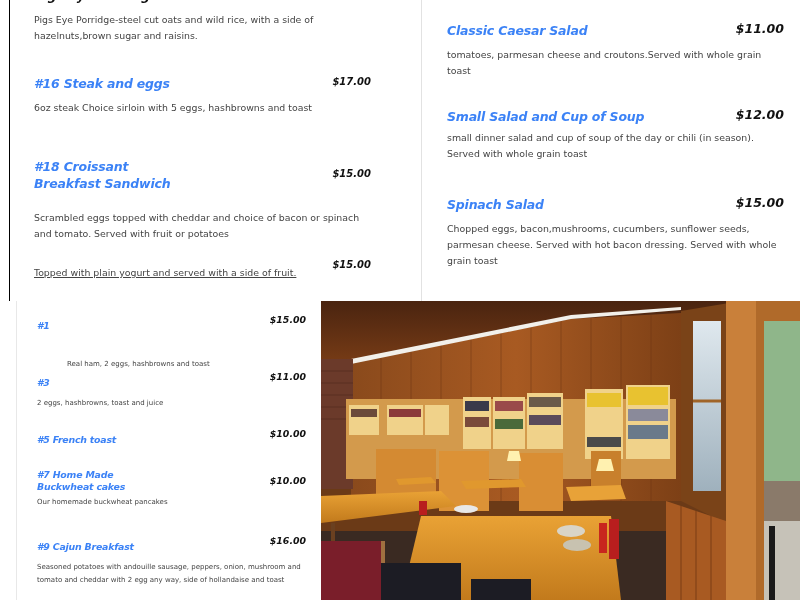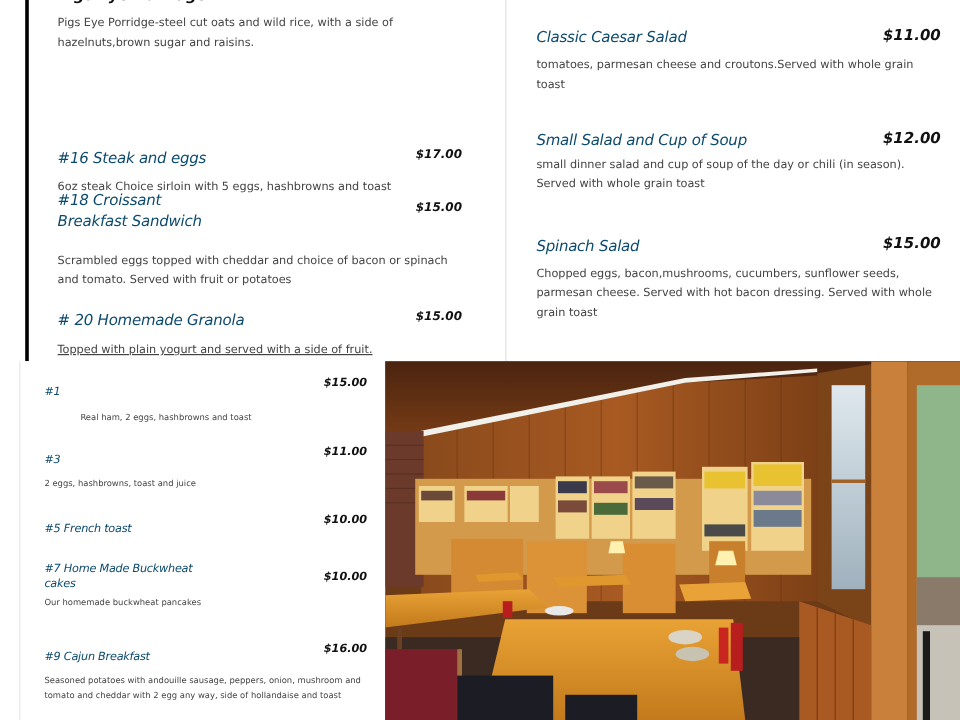--- a/index.html
+++ b/index.html
@@ -1,26 +1,26 @@
 <!DOCTYPE html>
 <html><head>
   <meta charset="utf-8">
   <style>
     * { box-sizing: border-box; margin: 0; padding: 0; }
     html, body { width: 800px; height: 600px; overflow: hidden; background: #ffffff; }
     body { position: relative; font-family: "DejaVu Sans", sans-serif; color: #111; }
 
     .panel { position: absolute; background: #fff; }
-    .panel-top-left { left: 21px; top: 0; width: 400px; height: 301px; border-left: 3px solid #000000; }
+    .panel-top-left { left: 9px; top: 0; width: 400px; height: 301px; border-left: 1px solid #000000; }
     .panel-top-right { left: 421px; top: 0; width: 379px; height: 301px; border-left: 1px solid #e2e2e2; }
     .panel-bottom-left { left: 16px; top: 301px; width: 305px; height: 299px; border-left: 1px solid #e8e8e8; }
 
     .item { position: absolute; }
     .item-head { position: relative; width: 100%; }
-    .item-title { font-style: italic; font-weight: normal; color: #0c4a6e; letter-spacing: -0.2px; }
+    .item-title { font-style: italic; font-weight: bold; color: #3b82f6; letter-spacing: -0.2px; }
     .item-price { position: absolute; right: 0; font-style: italic; font-weight: bold; color: #111; }
     .item-desc { color: #444; }
 
     
     .tl .item { left: 24px; width: 337px; }
     .tl .item-title { font-size: 12.5px; line-height: 17px; }
     .tl .item-price { font-size: 10px; line-height: 17px; }
     .tl .item-desc { font-size: 9.4px; line-height: 16px; }
 
     
@@ -44,39 +44,38 @@
 </head>
 <body>
 
 <div class="panel panel-top-left tl">
   <div class="clipped-title">Pigs Eye Porridge</div>
 
   <div class="item" style="top:12px;">
     <div class="item-desc" style="width:330px;">Pigs Eye Porridge-steel cut oats and wild rice, with a side of hazelnuts,brown sugar and raisins.</div>
   </div>
 
-  <div class="item" style="top:73px;margin-top:48px;">
+  <div class="item" style="top:73px;">
     <div class="item-head">
       <span class="item-title">#16 Steak and eggs</span>
       <span class="item-price">$17.00</span>
     </div>
     <div class="item-desc" style="margin-top:8px;">6oz steak Choice sirloin with 5 eggs, hashbrowns and toast</div>
   </div>
 
   <div class="item" style="top:158px;">
     <div class="item-head" style="height:32px;">
       <span class="item-title" style="display:block;width:140px;">#18 Croissant Breakfast Sandwich</span>
       <span class="item-price" style="top:7px;">$15.00</span>
     </div>
     <div class="item-desc" style="margin-top:20px;width:330px;">Scrambled eggs topped with cheddar and choice of bacon or spinach and tomato. Served with fruit or potatoes</div>
   </div>
 
   <div class="item" style="top:256px;">
     <div class="item-head">
-      <span class="item-title"># 20 Homemade Granola</span>
       <span class="item-price">$15.00</span>
     </div>
     <div class="item-desc" style="margin-top:9px;text-decoration:underline;">Topped with plain yogurt and served with a side of fruit.</div>
   </div>
 </div>
 
 <div class="panel panel-top-right tr">
   <div class="item" style="top:20px;">
     <div class="item-head">
       <span class="item-title">Classic Caesar Salad</span>
@@ -101,21 +100,21 @@
     <div class="item-desc" style="margin-top:8px;width:337px;">Chopped eggs, bacon,mushrooms, cucumbers, sunflower seeds, parmesan cheese. Served with hot bacon dressing. Served with whole grain toast</div>
   </div>
 </div>
 
 <div class="panel panel-bottom-left bl">
   <div class="item" style="top:13px;">
     <div class="item-head">
       <span class="item-title">#1</span>
       <span class="item-price">$15.00</span>
     </div>
-    <div class="item-desc" style="margin-top:9px;padding-left:30px;">Real ham, 2 eggs, hashbrowns and toast</div>
+    <div class="item-desc" style="margin-top:25px;padding-left:30px;">Real ham, 2 eggs, hashbrowns and toast</div>
   </div>
 
   <div class="item" style="top:70px;">
     <div class="item-head">
       <span class="item-title">#3</span>
       <span class="item-price">$11.00</span>
     </div>
     <div class="item-desc" style="margin-top:7px;">2 eggs, hashbrowns, toast and juice</div>
   </div>
 

